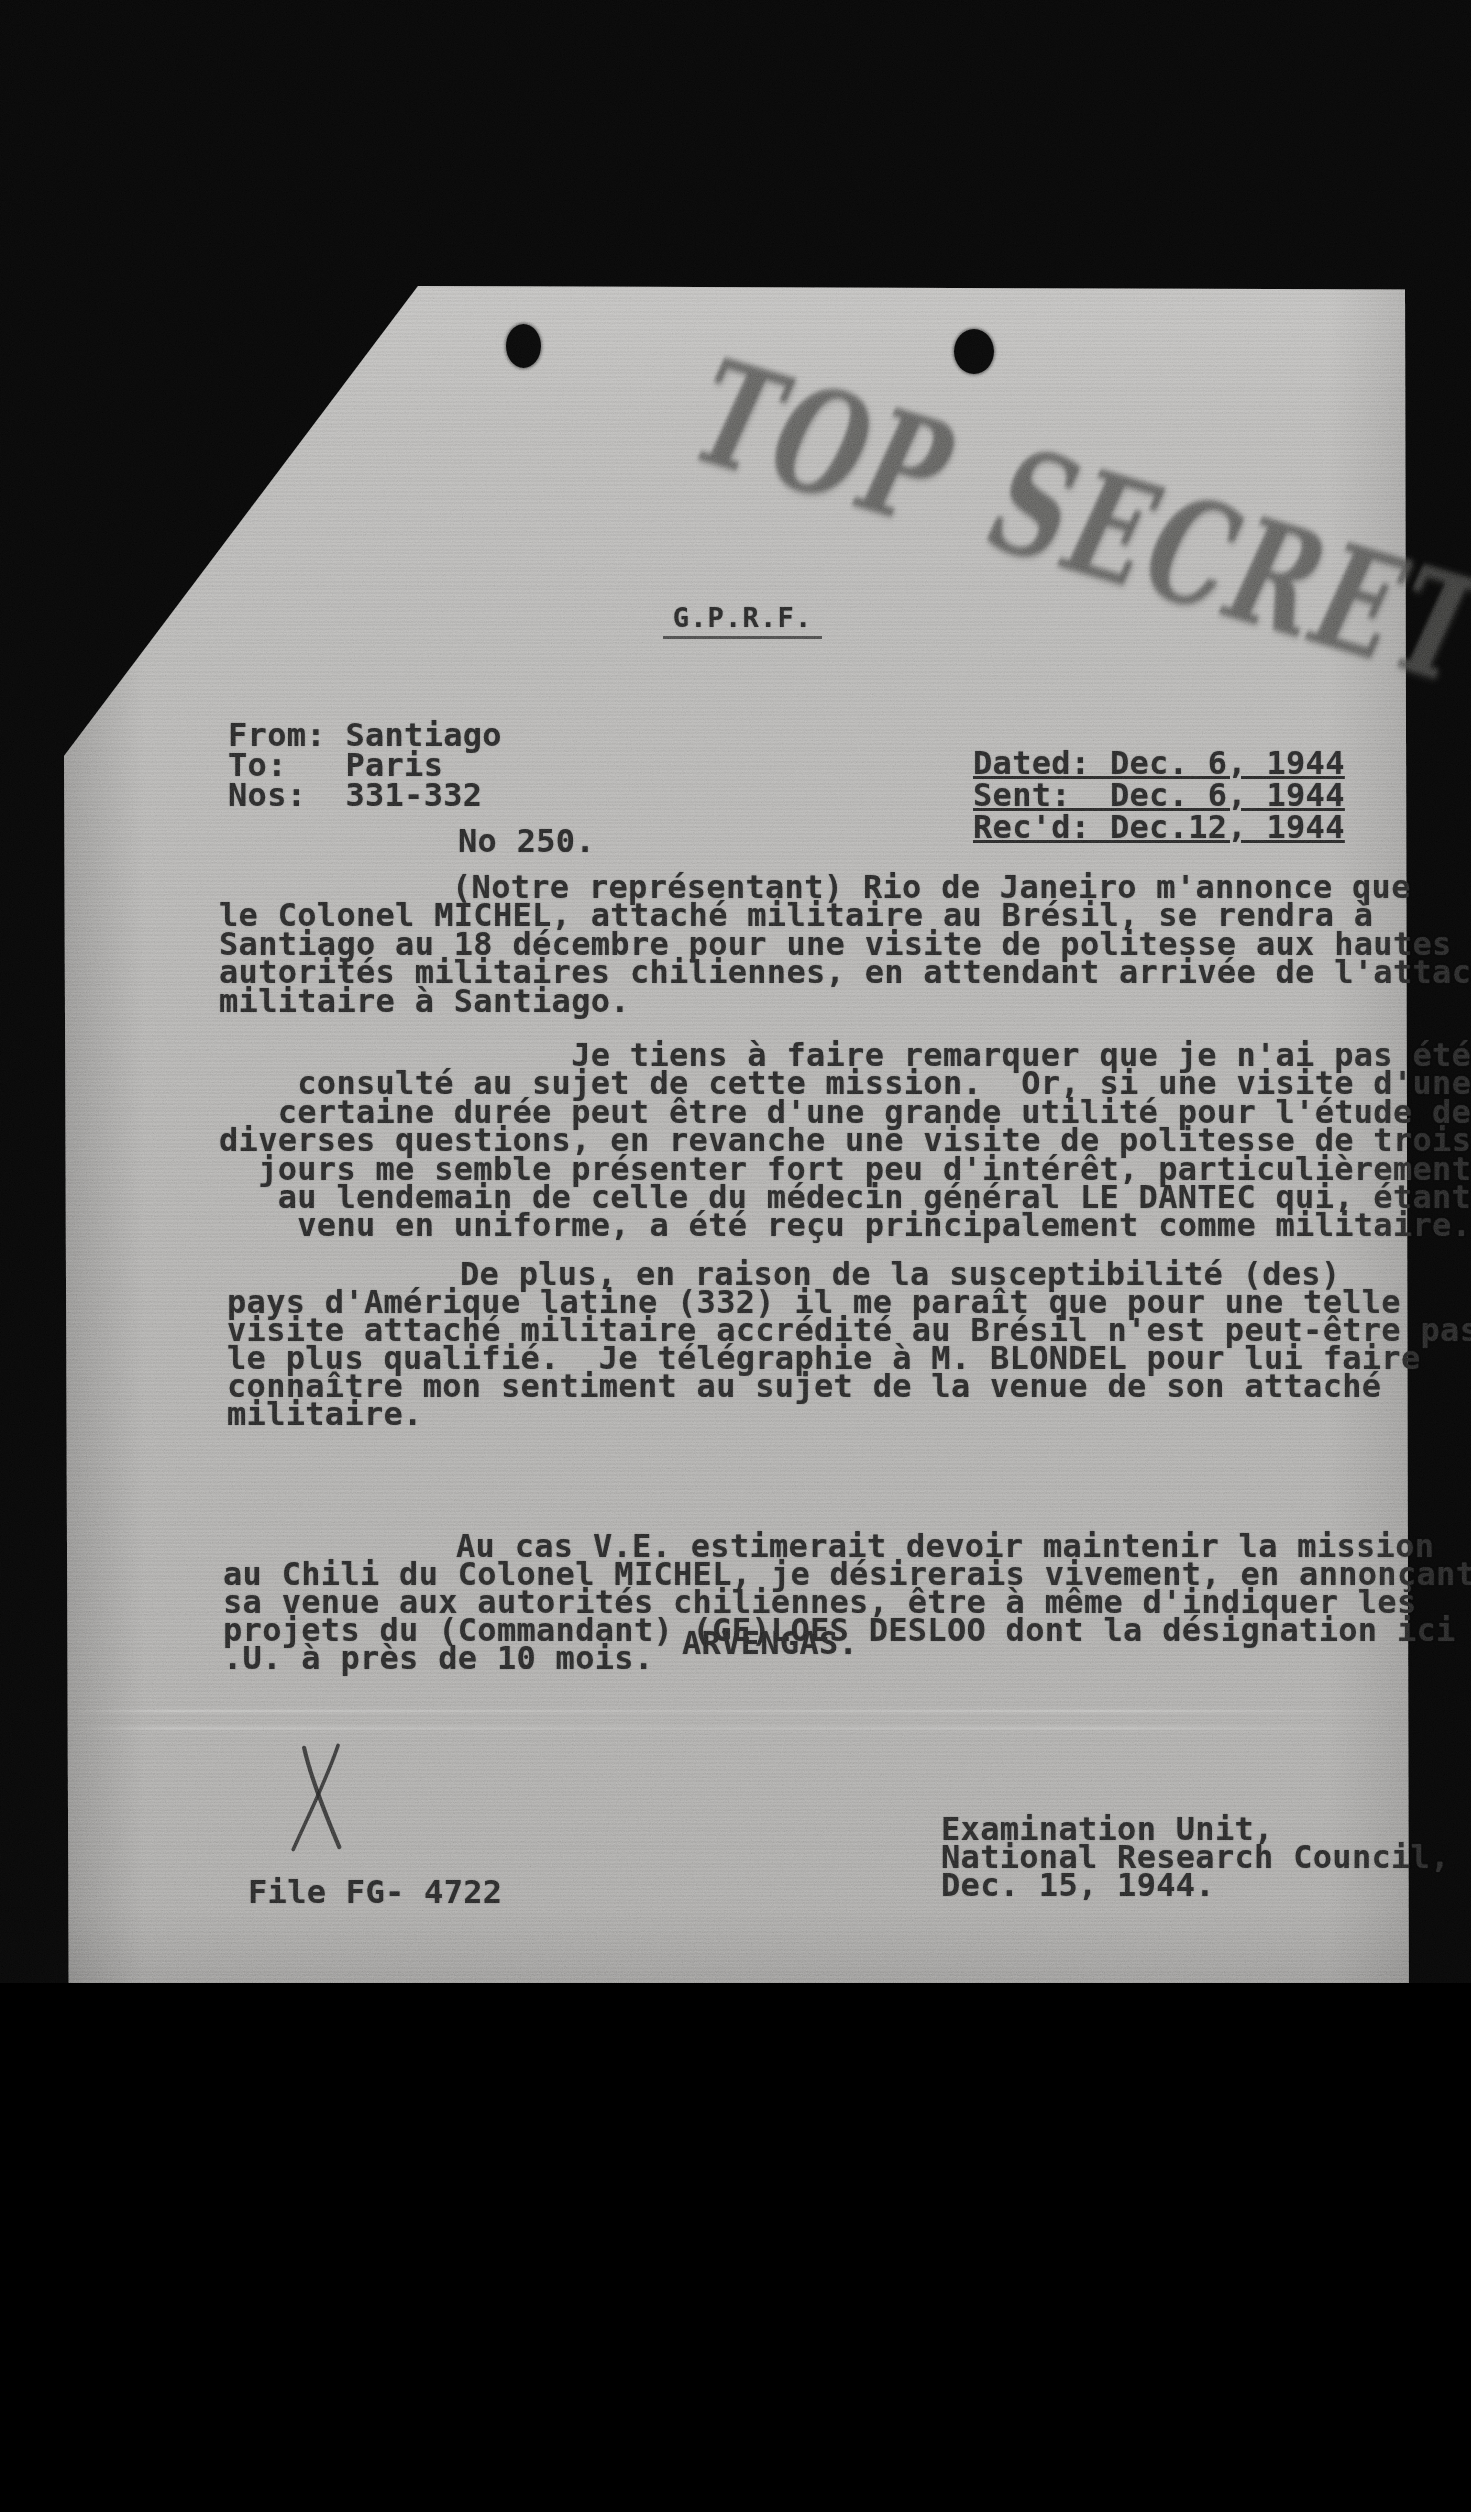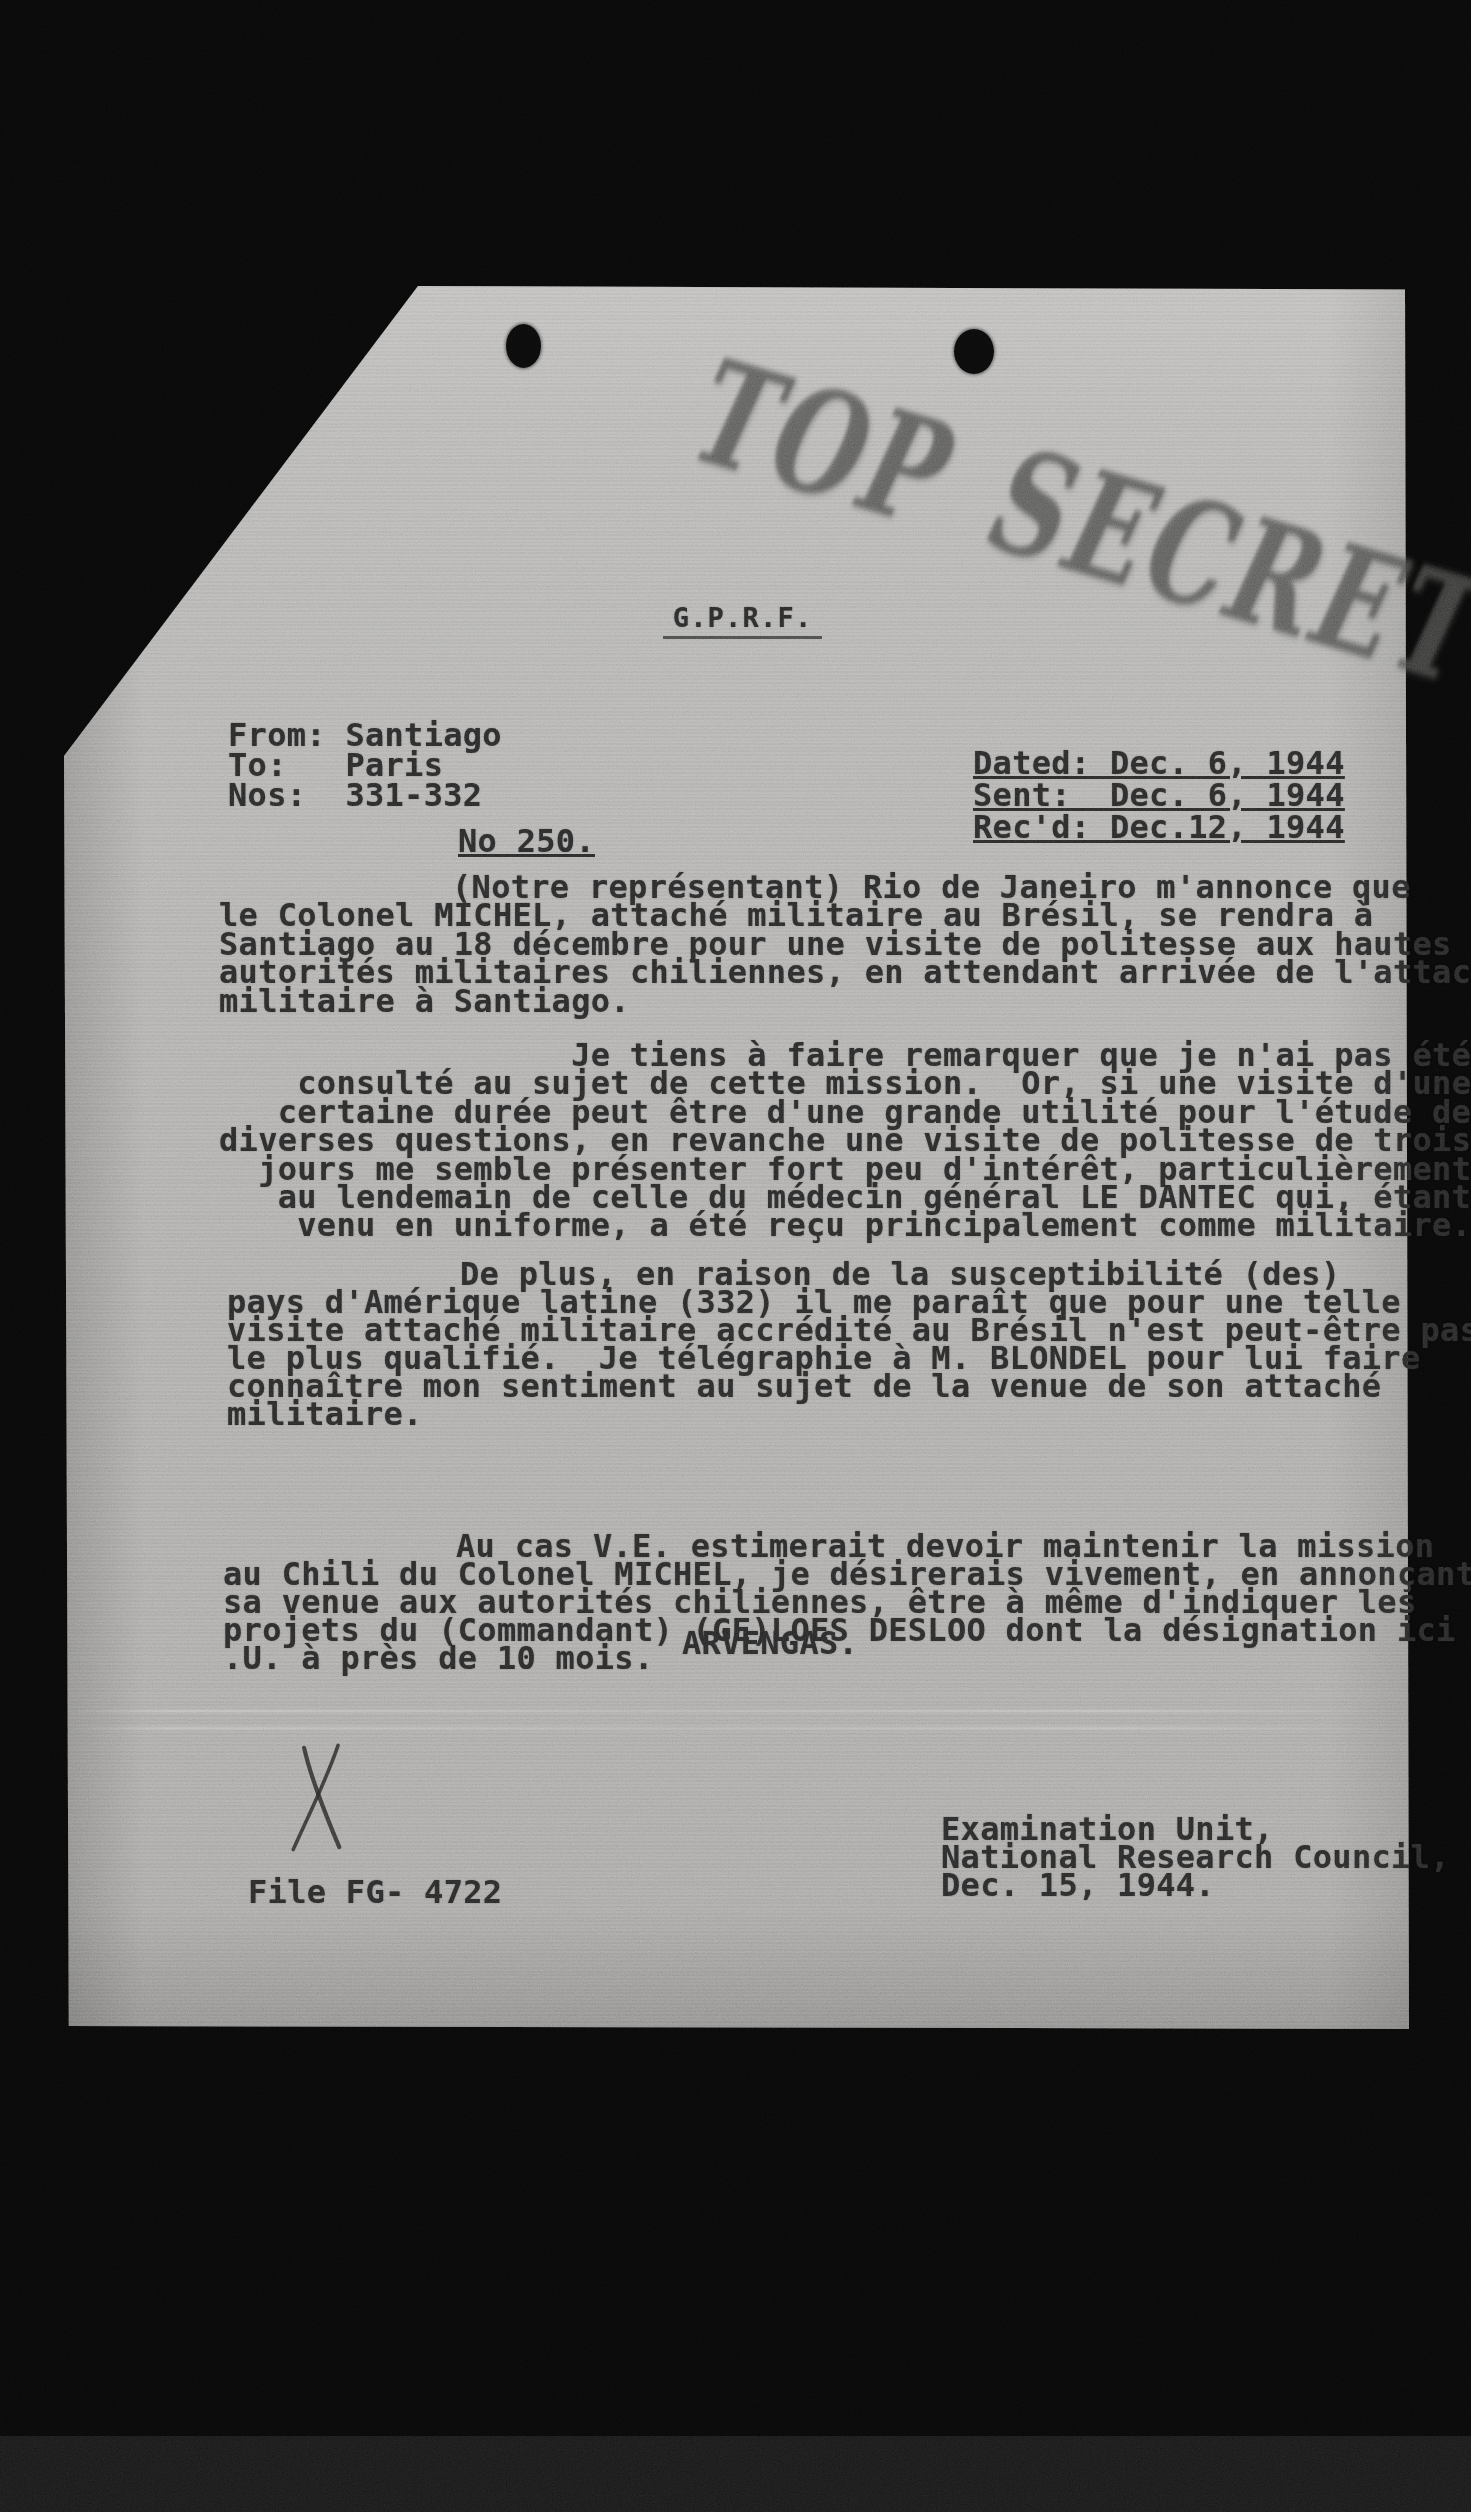--- a/index.html
+++ b/index.html
@@ -1,17 +1,17 @@
 <!DOCTYPE html>
 <html style="font-size:9.7px"><head>
 <meta charset="utf-8">
 <style>
   html,body{margin:0;padding:0;background:#000;}
   .stage{
-    position:relative; width:1472px; height:2512px; overflow:hidden;
+    position:relative; width:1472px; height:1983px; overflow:hidden;
     background:#060606;
     font-family:"DejaVu Sans Mono", monospace;
   }
   .bottom-band{
     position:absolute; left:0; top:2436px; width:1472px; height:76px;
     background:#141414; opacity:.9;
   }
   
   .paper{
     position:absolute; left:64px; top:286px; width:1345px; height:1743px;
@@ -90,21 +90,21 @@
   <div class="typed heading" style="left:663px; top:604px;">G.P.R.F.</div>
 
   <div class="typed" style="left:228px; top:720px; line-height:30px;">From: Santiago
 To:   Paris
 Nos:  331-332</div>
 
   <div class="typed" style="left:973px; top:747px; line-height:32px;text-decoration:underline;">Dated: Dec. 6, 1944
 Sent:  Dec. 6, 1944
 Rec'd: Dec.12, 1944</div>
 
-  <div class="typed" style="left:458px; top:827px;text-decoration:underline;">No 250.</div>
+  <div class="typed" style="left:458px; top:827px;">No 250.</div>
 
   <div class="typed para" style="left:219px; top:873px;">(Notre représentant) Rio de Janeiro m'annonce que
 le Colonel MICHEL, attaché militaire au Brésil, se rendra à
 Santiago au 18 décembre pour une visite de politesse aux hautes
 autorités militaires chiliennes, en attendant arrivée de l'attaché
 militaire à Santiago.</div>
   <div class="typed para" style="left:219px; top:1041px;text-align:right;">Je tiens à faire remarquer que je n'ai pas été
 consulté au sujet de cette mission.  Or, si une visite d'une
 certaine durée peut être d'une grande utilité pour l'étude de
 diverses questions, en revanche une visite de politesse de trois

